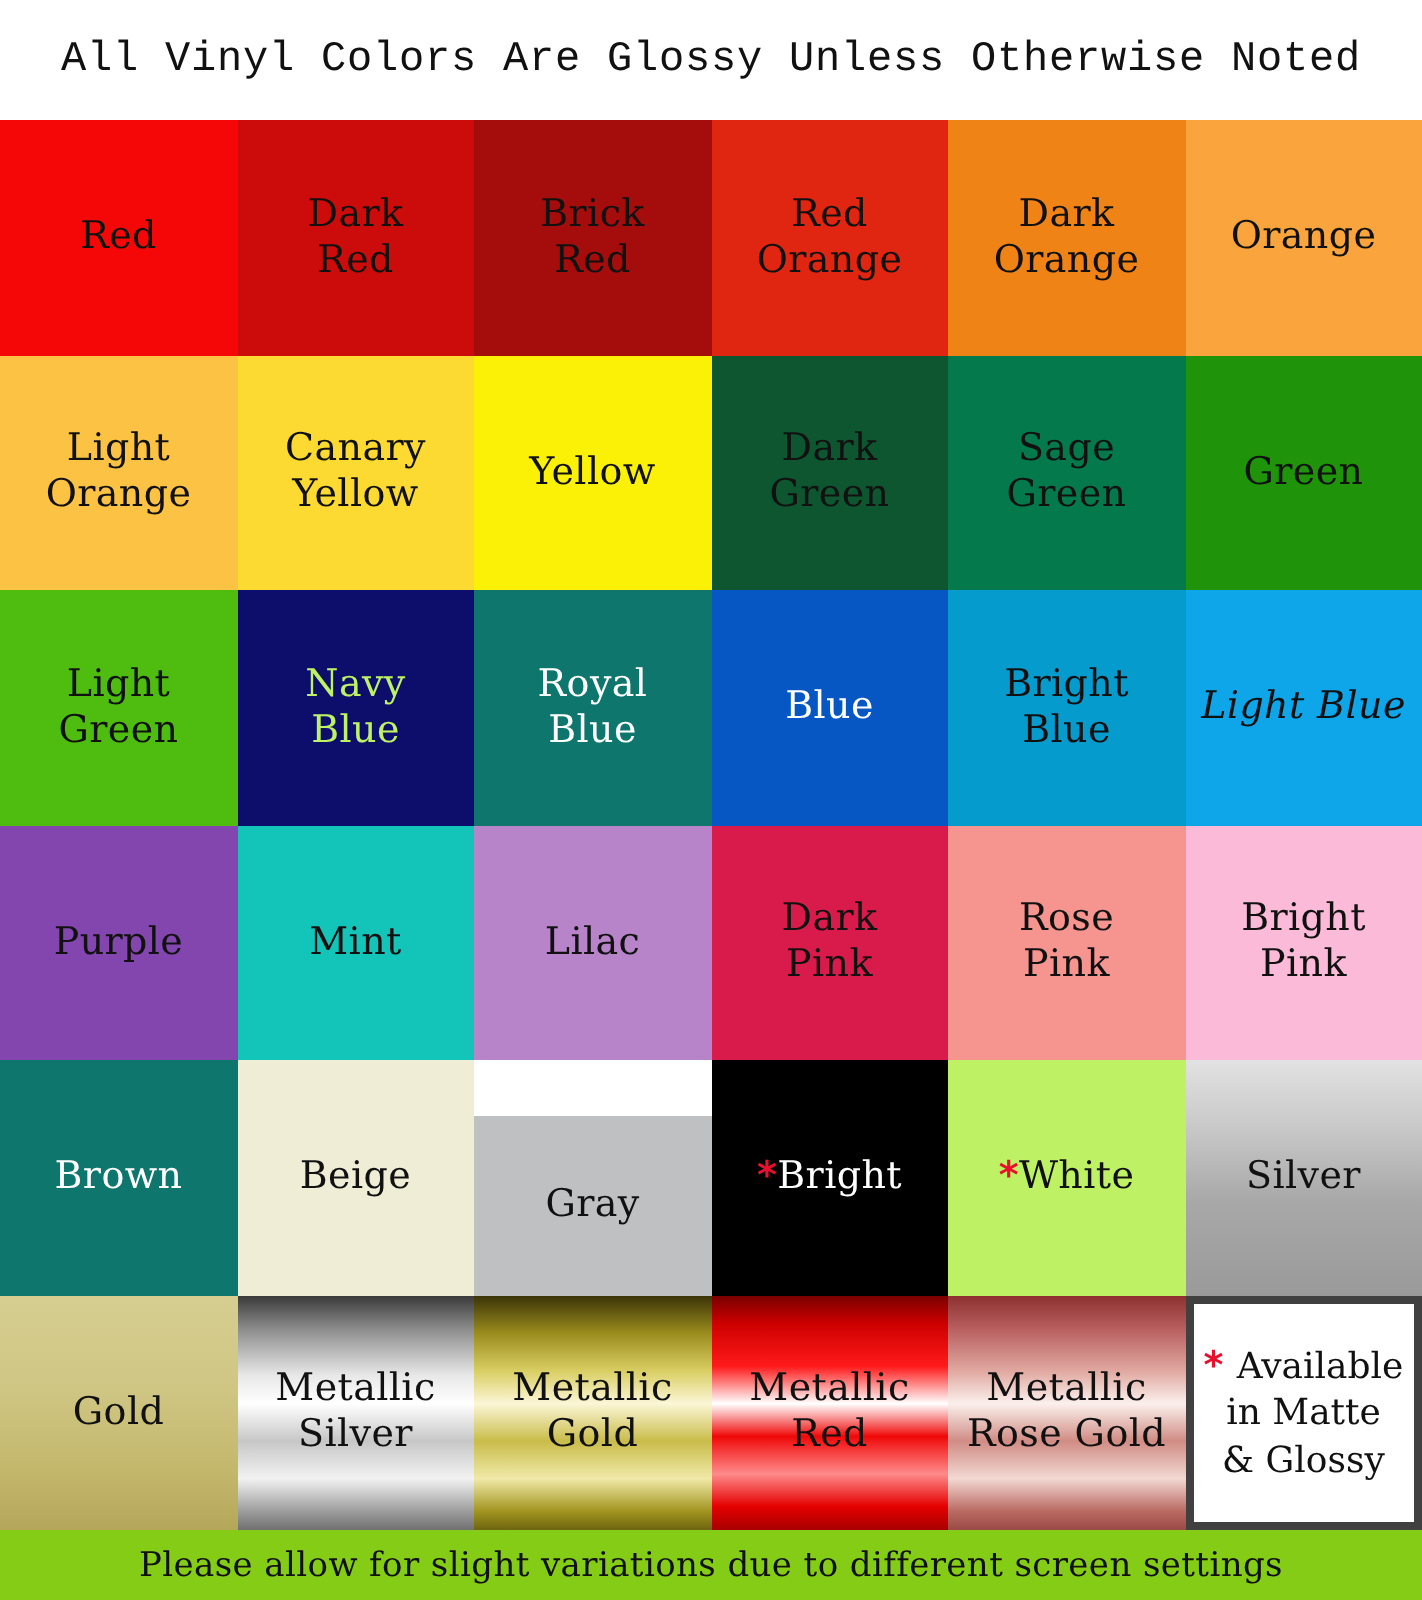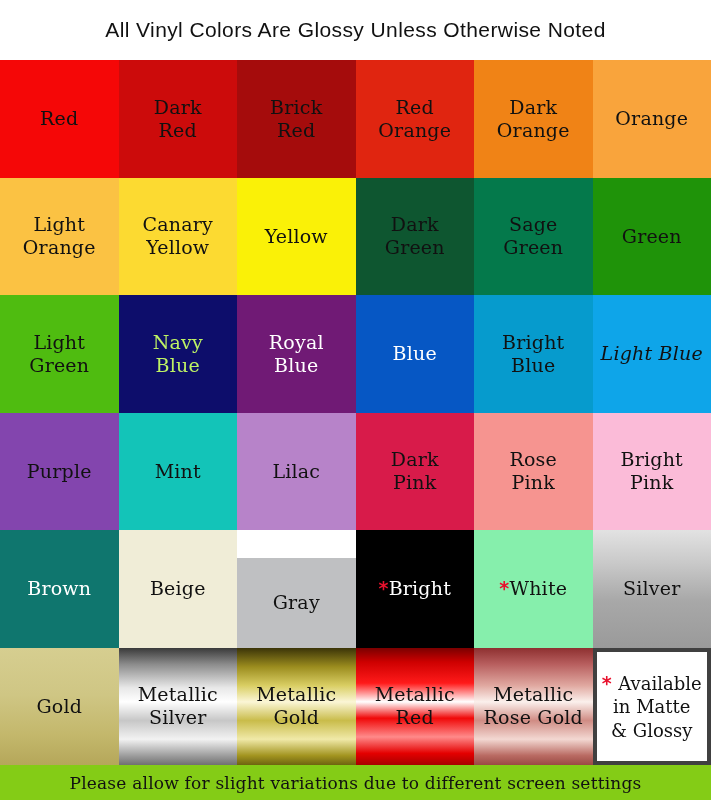--- a/index.html
+++ b/index.html
@@ -21,21 +21,21 @@
     background: #ffffff;
   }
   .title-bar {
     height: 60px;
     display: flex;
     align-items: center;
     justify-content: center;
     background: #ffffff;
   }
   .title-text {
-    font-family: Liberation Sans, sans-serif;
+    font-family: Liberation Mono, monospace;
     font-size: 21px;
     letter-spacing: 0.4px;
     color: #111111;
     white-space: nowrap;
   }
   .swatch-grid {
     flex: 1 1 auto;
     display: grid;
     grid-template-columns: repeat(6, 1fr);
     grid-template-rows: repeat(6, 1fr);
@@ -152,21 +152,21 @@
         <div class="swatch-label" style="color: rgb(17, 17, 17);"><span>Green</span></div>
       </div>
       <div class="swatch" style="background-color: rgb(79, 188, 16);">
         <div class="swatch-label" style="color: rgb(17, 17, 17);"><span>Light
 Green</span></div>
       </div>
       <div class="swatch" style="background-color: rgb(13, 13, 107);">
         <div class="swatch-label" style="color: #bef264;"><span>Navy
 Blue</span></div>
       </div>
-      <div class="swatch" style="background-color: #701a75;">
+      <div class="swatch" style="background-color: #0f766e;">
         <div class="swatch-label" style="color: rgb(255, 255, 255);"><span>Royal
 Blue</span></div>
       </div>
       <div class="swatch" style="background-color: rgb(6, 87, 196);">
         <div class="swatch-label" style="color: rgb(255, 255, 255);"><span>Blue</span></div>
       </div>
       <div class="swatch" style="background-color: rgb(6, 155, 205);">
         <div class="swatch-label" style="color: rgb(17, 17, 17);"><span>Bright
 Blue</span></div>
       </div>
@@ -199,21 +199,21 @@
       </div>
       <div class="swatch" style="background-color: rgb(240, 237, 215);">
         <div class="swatch-label" style="color: rgb(17, 17, 17);"><span>Beige</span></div>
       </div>
       <div class="swatch" style="background-color: rgb(191, 192, 194); margin-top: 28px;">
         <div class="swatch-label" style="color: rgb(17, 17, 17);"><span>Gray</span></div>
       </div>
       <div class="swatch" style="background-color: rgb(0, 0, 0);">
         <div class="swatch-label" style="color: rgb(255, 255, 255);"><span class="asterisk">*</span><span>Bright</span></div>
       </div>
-      <div class="swatch" style="background-color: #86efac;">
+      <div class="swatch" style="background-color: #bef264;">
         <div class="swatch-label" style="color: rgb(17, 17, 17);"><span class="asterisk">*</span><span>White</span></div>
       </div>
       <div class="swatch" style="background: linear-gradient(rgb(226, 226, 226) 0%, rgb(201, 201, 201) 28%, rgb(168, 168, 168) 60%, rgb(154, 154, 154) 100%);">
         <div class="swatch-label" style="color: rgb(17, 17, 17);"><span>Silver</span></div>
       </div>
       <div class="swatch" style="background: linear-gradient(rgb(214, 206, 144) 0%, rgb(207, 198, 132) 40%, rgb(195, 183, 107) 75%, rgb(181, 167, 90) 100%);">
         <div class="swatch-label" style="color: rgb(17, 17, 17);"><span>Gold</span></div>
       </div>
       <div class="swatch" style="background: linear-gradient(rgb(58, 58, 58) 0%, rgb(140, 140, 140) 14%, rgb(232, 232, 232) 34%, rgb(255, 255, 255) 46%, rgb(199, 199, 199) 62%, rgb(242, 242, 242) 78%, rgb(157, 157, 157) 92%, rgb(112, 112, 112) 100%);">
         <div class="swatch-label" style="color: rgb(17, 17, 17);"><span>Metallic

